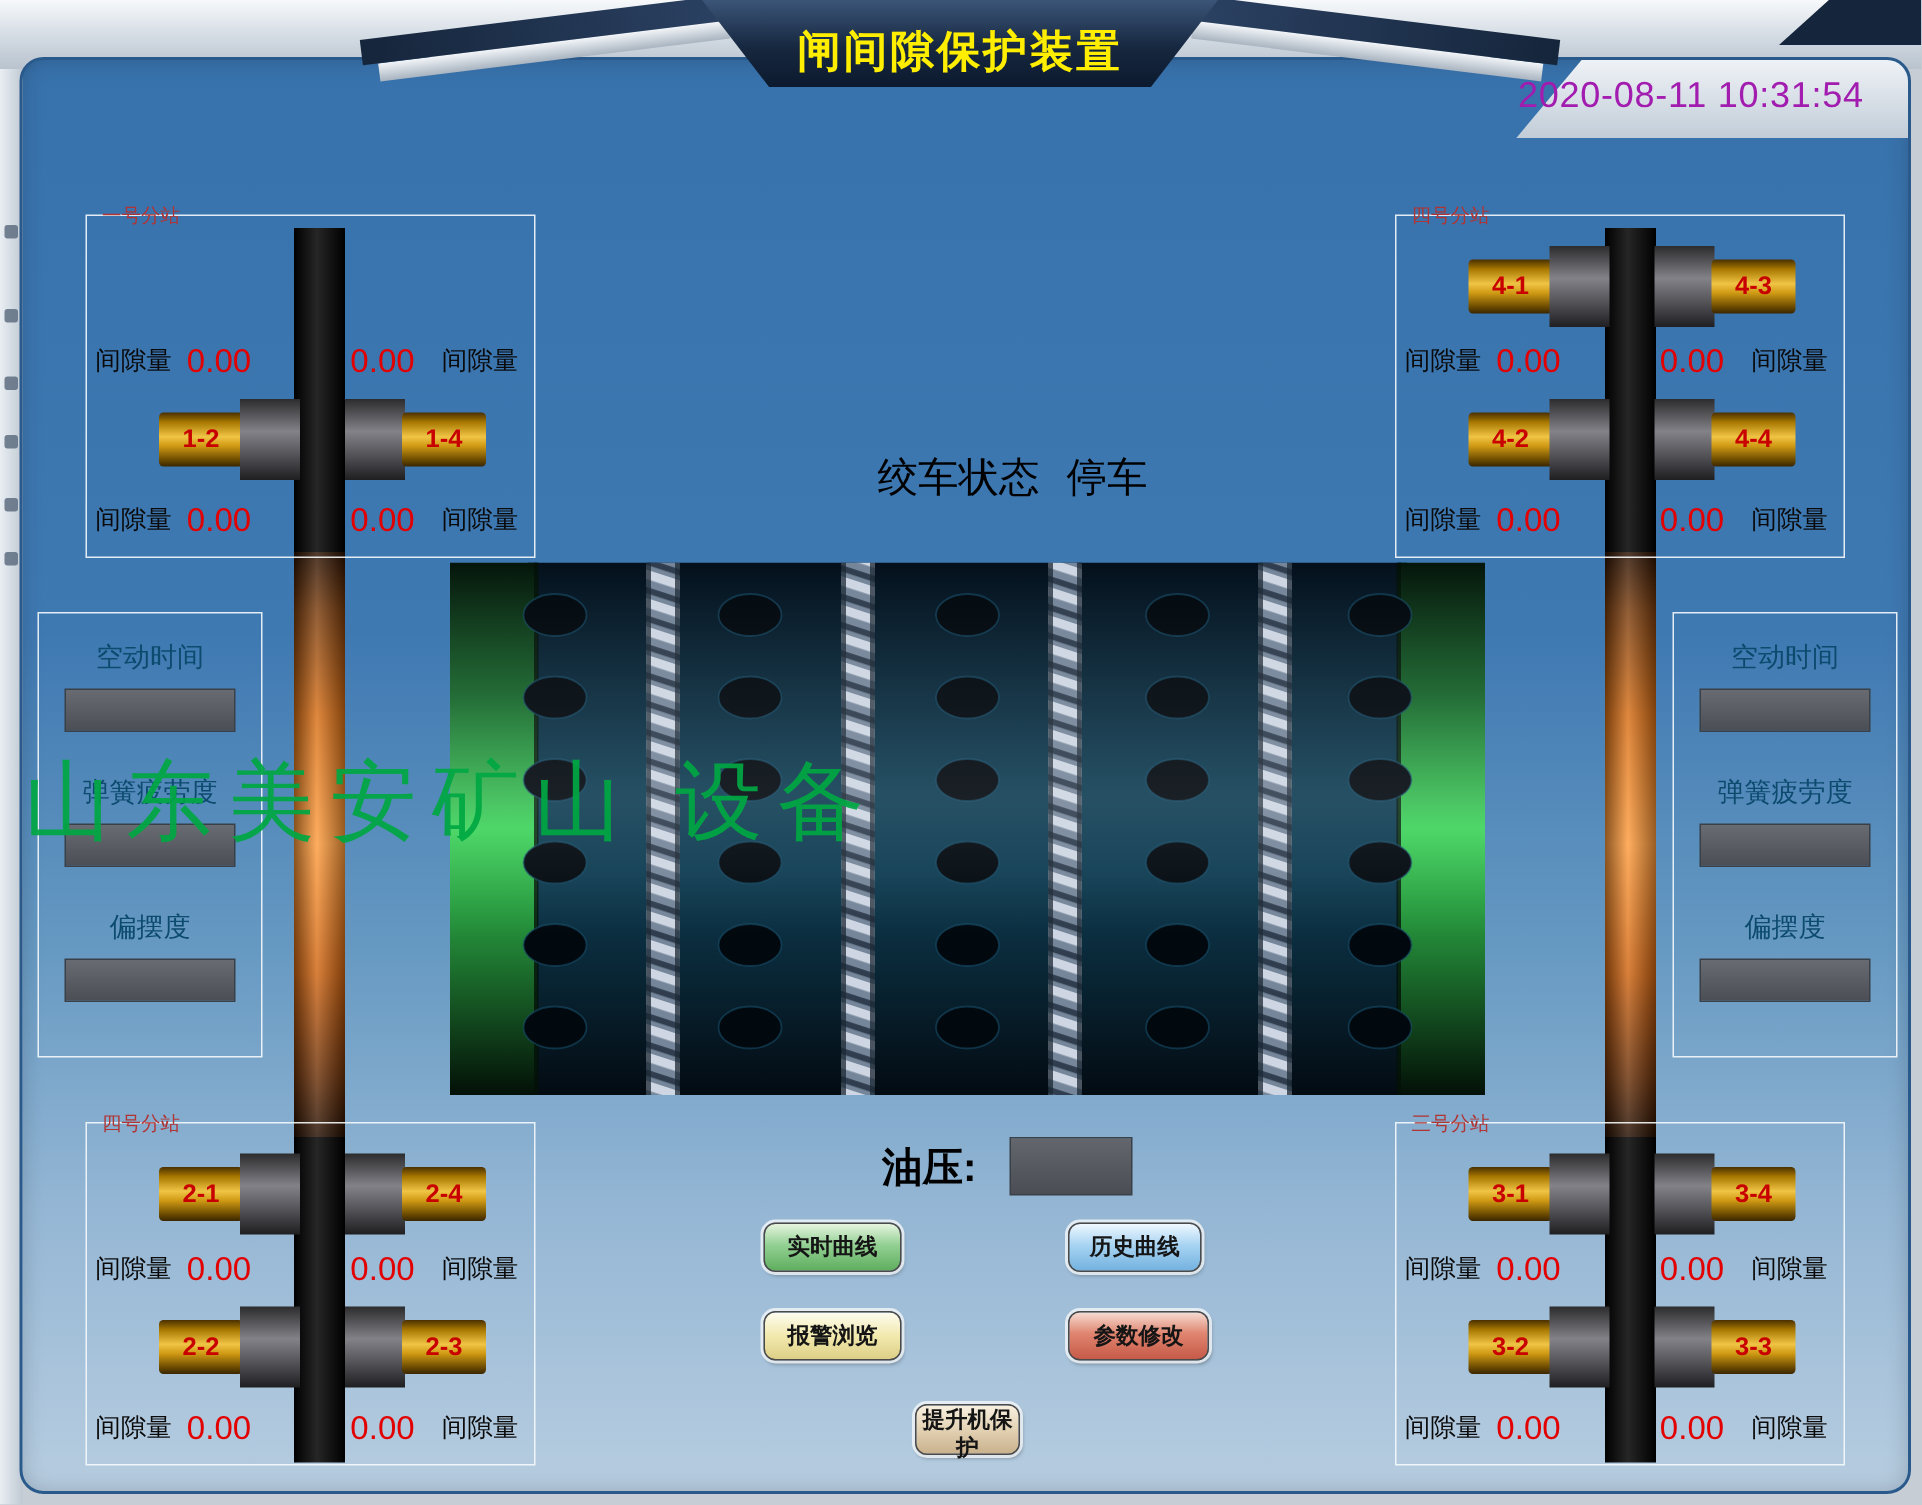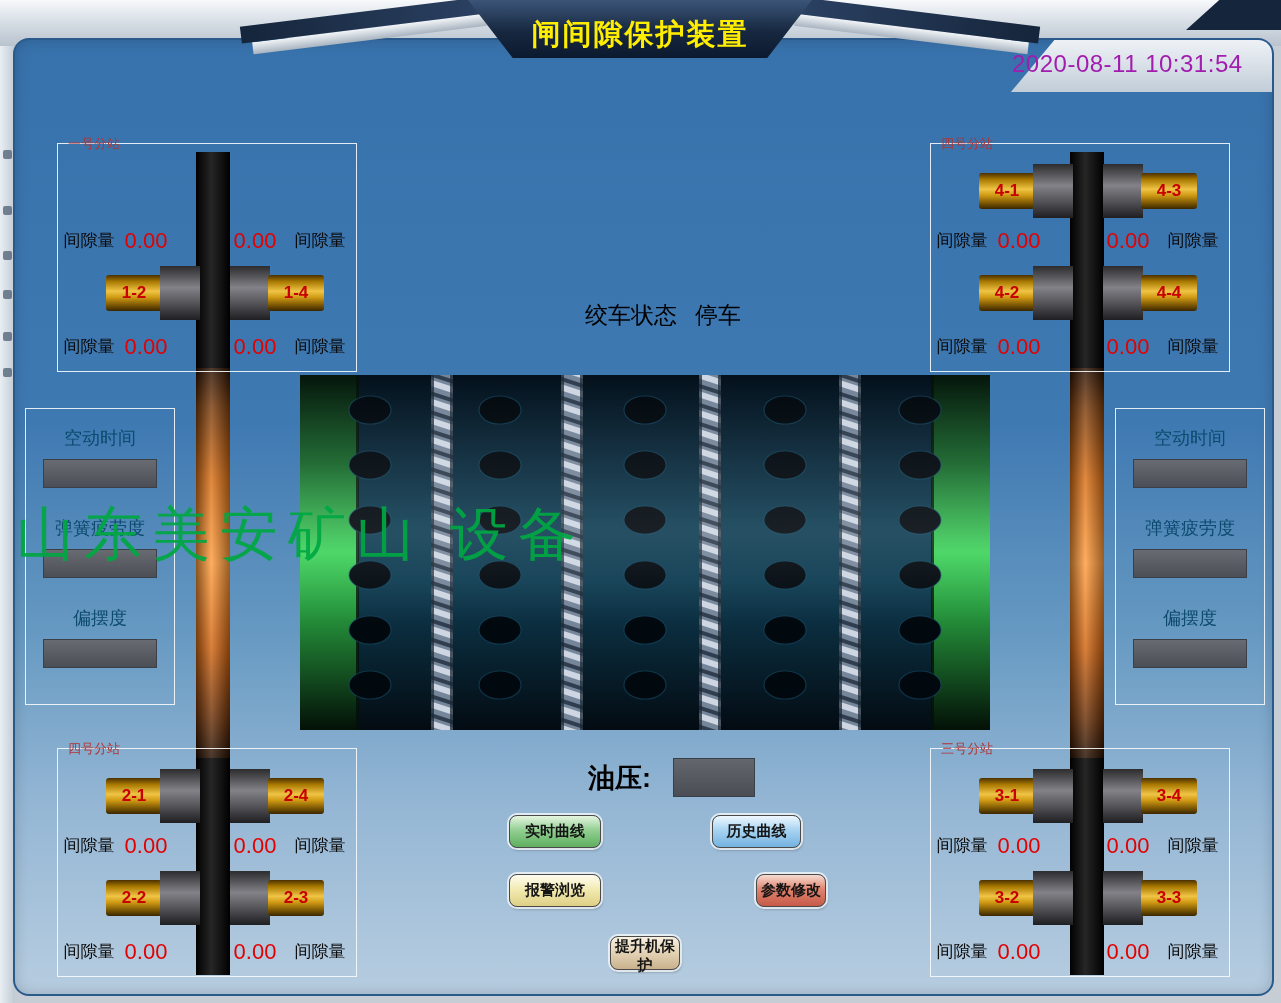--- a/index.html
+++ b/index.html
@@ -69,39 +69,39 @@
   .val-l{left:57px}.val-r{left:166px}
   
   .metrics{position:absolute;width:150px;height:297px;border:1px solid rgba(246,249,252,.9);z-index:3;
     padding-top:17px;box-sizing:border-box;}
   #metrics-l{left:25px;top:408px} #metrics-r{left:1115px;top:408px}
   .metric{margin-bottom:28px;text-align:center}
   .metric-label{font-size:18px;color:#0c4a6e;margin-bottom:9px}
   .metric-box{width:112px;height:27px;margin:0 auto;border:1px solid #394048;
     background:linear-gradient(180deg,#686b71,#4b4e54);}
   
-  .winch{position:absolute;left:585px;top:300px;z-index:4;font-size:23px;color:#000;white-space:nowrap}
+  .winch{position:absolute;left:585px;top:300px;z-index:4;font-size:27px;color:#000;white-space:nowrap}
   .winch .val2{margin-left:18px}
   .oil{position:absolute;left:588px;top:758px;z-index:4;display:flex;align-items:center}
   .oil-label{font-size:27px;font-weight:bold;color:#000}
   .oil-box{width:80px;height:37px;margin-left:22px;border:1px solid #394048;
     background:linear-gradient(180deg,#63666c,#4a4d53);}
   
   .drum{position:absolute;left:300px;top:375px;width:690px;height:355px;z-index:2;}
   
   .watermark{position:absolute;left:16px;top:496px;z-index:6;white-space:nowrap;
     font-size:58px;color:#00a843;letter-spacing:10px;opacity:.92;}
   
   .btn{position:absolute;height:33px;z-index:4;border-radius:8px;border:1px solid #4a4a4a;
     box-shadow:0 0 0 2px rgba(240,244,248,.85),1px 2px 3px rgba(0,0,0,.35);
     font-family:Liberation Mono, monospace;font-size:15px;font-weight:bold;color:#151515;cursor:pointer;padding:0;}
   .btn-green{left:509px;top:815px;width:92px;background:linear-gradient(180deg,#e6f5e0,#93d093 45%,#5fae5f);}
   .btn-blue{left:712px;top:815px;width:89px;background:linear-gradient(180deg,#f0f8ff,#a8d4f2 45%,#74b2e0);}
   .btn-yellow{left:509px;top:874px;width:92px;background:linear-gradient(180deg,#fdfcf0,#f2e9ae 50%,#ddcf86);}
-  .btn-red{left:712px;top:874px;width:70px;background:linear-gradient(180deg,#f6dcd2,#e08570 45%,#c65a48);margin-left:44px;}
+  .btn-red{left:712px;top:874px;width:94px;background:linear-gradient(180deg,#f6dcd2,#e08570 45%,#c65a48);}
   .btn-tan{left:610px;top:936px;width:70px;height:34px;background:linear-gradient(180deg,#f8f0e0,#e3d2b4 50%,#c9b18c);}
 </style>
 </head>
 <body>
 
 <div class="chrome"></div>
 <div class="desk">
   <i style="top:104px"></i>
   <i style="top:160px"></i>
   <i style="top:205px"></i>

